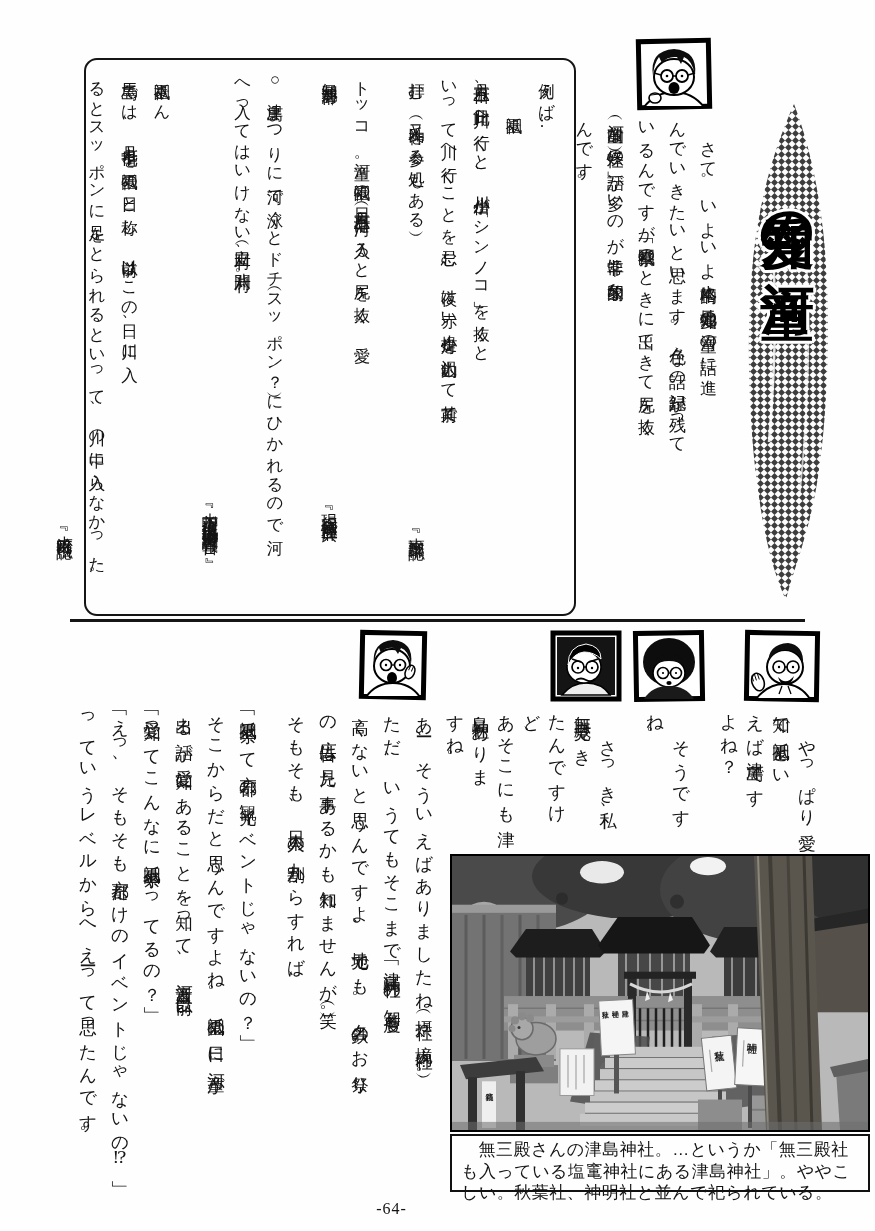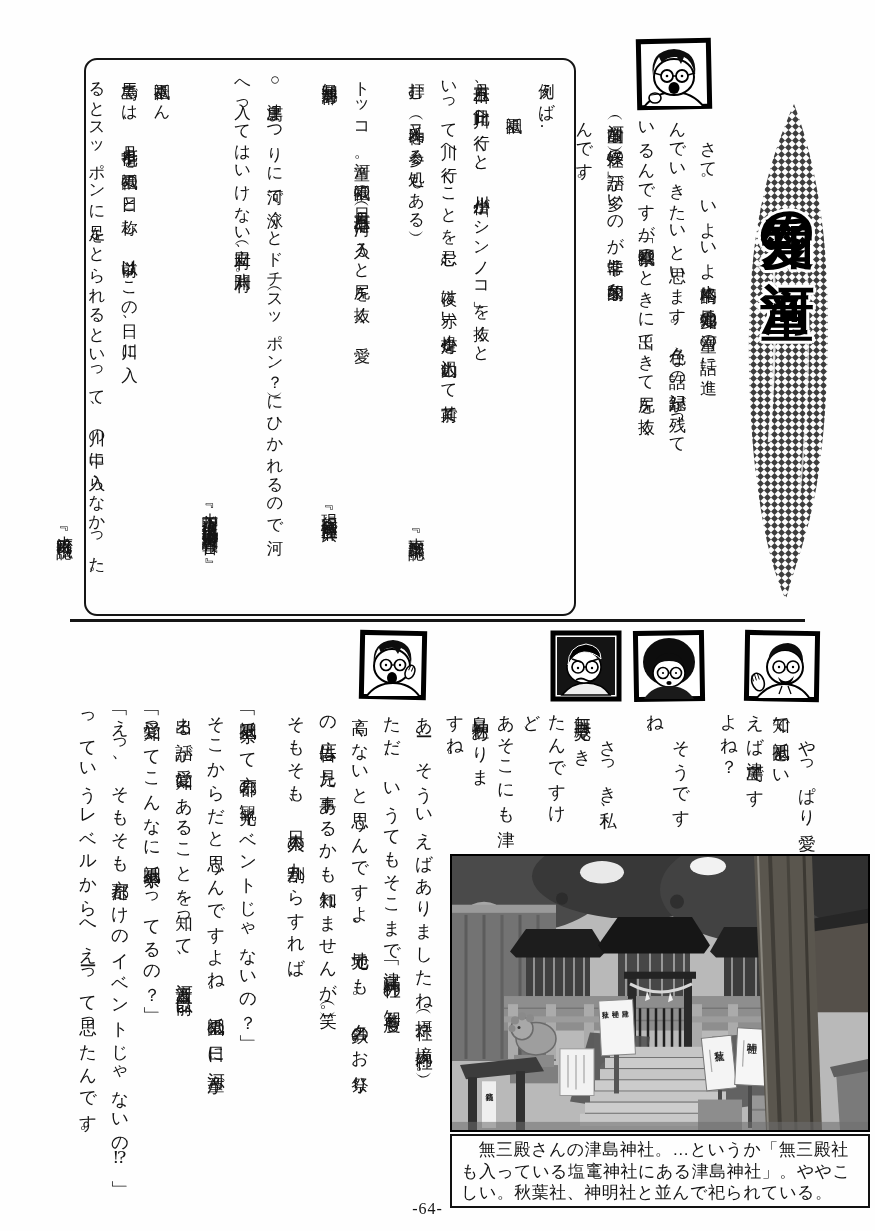--- a/index.html
+++ b/index.html
@@ -60,28 +60,28 @@
 
   
   #photo { position:absolute; left:450px; top:854px; width:420px; height:278px;
            border:2px solid #000; box-sizing:border-box; background:#bbb; }
   #photo svg { display:block; width:100%; height:100%; }
   .ph-sign-text { writing-mode:vertical-rl; text-orientation:upright;
                   font-family:"Liberation Sans","DejaVu Sans",sans-serif; fill:#1c1c1c; }
 
   
   #caption {
-    position:absolute; left:450px; top:1134px; width:420px; height:74px;
+    position:absolute; left:450px; top:1134px; width:420px; height:58px;
     border:2px solid #111; box-sizing:border-box; padding:3px 9px;
     font-family:"Liberation Sans","DejaVu Sans",sans-serif;
     font-size:17px; line-height:21.5px; letter-spacing:0.5px;
   }
 
   #page-number { position:absolute; left:0; top:1200px; width:783px; text-align:center;
-                 font-size:16px; letter-spacing:1px;margin-left:36px; }
+                 font-size:16px; letter-spacing:1px; }
 </style>
 </head>
 <body>
 
 <div id="page">
 
   <div id="title-banner">
     <svg viewBox="0 0 106 500">
       <defs>
         <pattern id="ht" width="7" height="7" patternUnits="userSpaceOnUse">

